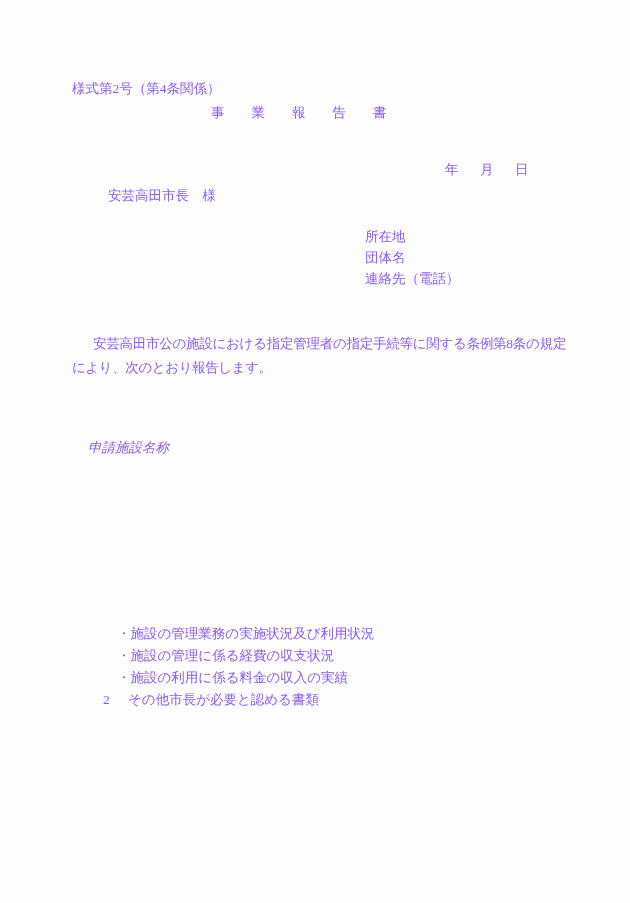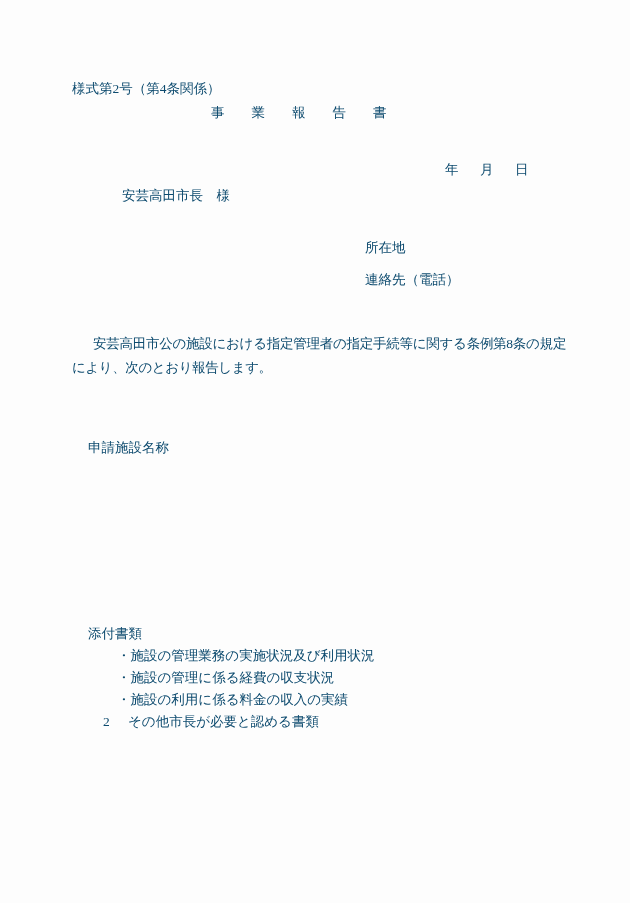--- a/index.html
+++ b/index.html
@@ -7,21 +7,21 @@
     padding: 0;
     background: #fdfdfd;
   }
   #page {
     position: relative;
     width: 630px;
     height: 903px;
     background: #fdfdfd;
     font-family: "Liberation Serif", "DejaVu Serif", serif;
     font-size: 13.5px;
-    color: #0c4a6e;
+    color: #8b5cf6;
     overflow: hidden;
   }
   .form-number {
     position: absolute;
     left: 72px;
     top: 82px;
     line-height: 14px;
   }
   .doc-title {
     position: absolute;
@@ -35,52 +35,53 @@
   .date-line {
     position: absolute;
     left: 445px;
     top: 163px;
     line-height: 14px;
     letter-spacing: 4px;
     white-space: nowrap;
   }
   .recipient {
     position: absolute;
-    left: 122px;
+    left: 108px;
     top: 189px;
     line-height: 14px;
   }
   .sender-block {
     position: absolute;
     left: 365px;
     top: 226px;
     line-height: 21px;
     white-space: nowrap;
   }
-  .sender-line { height: 21px; margin-top: 11px; }
+  .sender-line { height: 21px; }
   .seal {
     display: inline-block;
     margin-left: 84px;
     font-size: 13px;
   }
   .body-paragraph {
     position: absolute;
     left: 72px;
     top: 332px;
     width: 494px;
     line-height: 24px;
     text-indent: 21px;
     text-align: justify;
     letter-spacing: -0.4px;
   }
   .facility-label {
     position: absolute;
     left: 88px;
     top: 441px;
     line-height: 14px;
+    font-style: italic;
   }
   .attachments {
     position: absolute;
     left: 72px;
     top: 623px;
     line-height: 22px;
     white-space: nowrap;
   }
   .att-title { padding-left: 16px; height: 22px; }
   .att-item { height: 22px; }
@@ -99,29 +100,29 @@
   <div class="form-number">様式第2号（第4条関係）</div>
 
   <div class="doc-title">事業報告書</div>
 
   <div class="date-line">年　月　日</div>
 
   <div class="recipient">安芸高田市長　様</div>
 
   <div class="sender-block">
     <div class="sender-line">所在地</div>
+    <div class="sender-line"><span>団体名</span></div>
     <div class="sender-line">連絡先（電話）</div>
   </div>
 
   <div class="body-paragraph">安芸高田市公の施設における指定管理者の指定手続等に関する条例第8条の規定により、次のとおり報告します。</div>
 
   <div class="facility-label">申請施設名称</div>
 
   <div class="attachments">
-    <div class="att-title">添付書類</div>
 
     <div class="att-item bullet">
       <span>・</span><span>施設の管理業務の実施状況及び利用状況</span>
     </div>
     <div class="att-item bullet">
       <span>・</span><span>施設の管理に係る経費の収支状況</span>
     </div>
     <div class="att-item bullet">
       <span>・</span><span>施設の利用に係る料金の収入の実績</span>
     </div>

